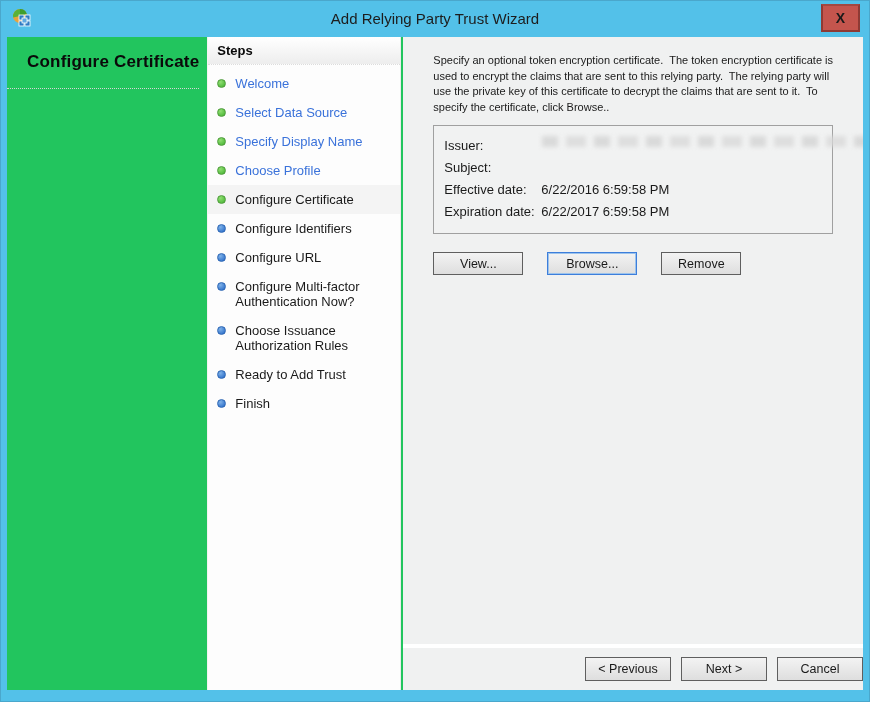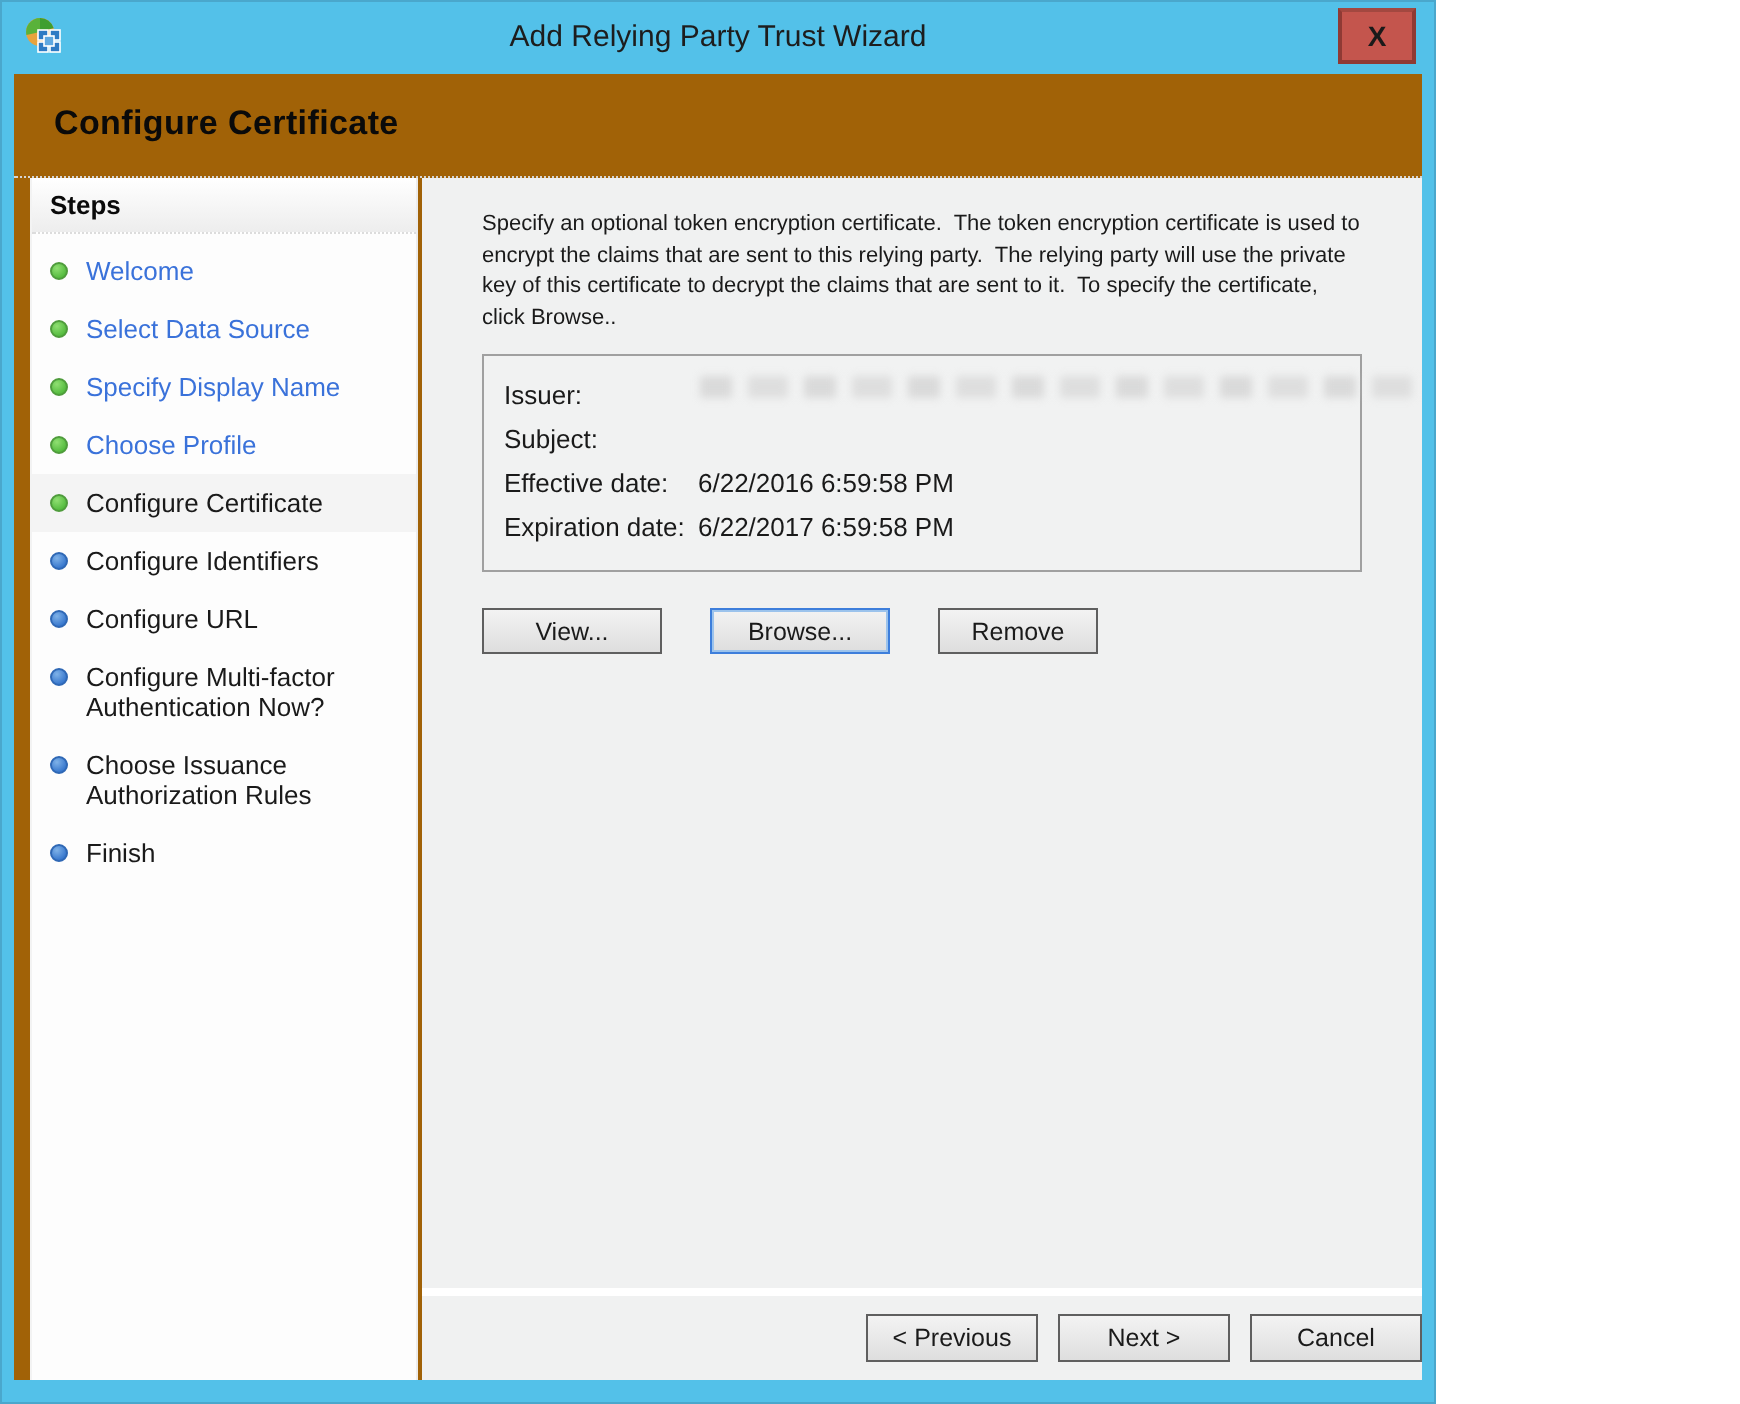--- a/index.html
+++ b/index.html
@@ -3,21 +3,21 @@
 <meta charset="utf-8">
 <style>
   * { box-sizing: border-box; }
   html, body { margin: 0; padding: 0; }
   body {
     width: 870px; height: 702px;
     font-family: "Liberation Sans", sans-serif;
     background: #ffffff;
   }
   .window {
-    width: 718px; height: 702px;
+    width: 870px; height: 702px;
     background: #53c1e9;
     border: 1px solid #4aa7cc;
     position: relative;
     padding: 36px 6px 11px 6px;
   }
   
   .titlebar {
     position: absolute; top: 0; left: 0; right: 0; height: 36px;
   }
   .app-icon {
@@ -34,23 +34,23 @@
     background: #c4554d;
     border: 2px solid #8f3a34;
     border-top-color: #a34840;
     color: #1a1a1a;
     font-weight: bold; font-size: 14px;
     display: flex; align-items: center; justify-content: center;
     cursor: pointer; line-height: 1;
   }
   
   .dialog {
-    background: #a16207;
+    background: #22c55e;
     width: 100%; height: 100%;
-    display: flex; flex-direction: column;
+    display: flex; flex-direction: row;
     overflow: hidden;
   }
   .dialog-header {
     height: 52px;
     padding: 15px 0 0 20px;
     border-bottom: 1px dotted #d5d5d5;
     flex: 0 0 auto;
   }
   .dialog-header h1 {
     margin: 0; font-size: 17px; font-weight: bold; color: #0a0a0a;
@@ -238,20 +238,24 @@
     <span class="bullet"></span>
     <span class="step-label">Configure URL</span>
   </div>
             <div class="step-item pending">
     <span class="bullet"></span>
     <span class="step-label">Configure Multi-factor Authentication Now?</span>
   </div>
             <div class="step-item pending">
     <span class="bullet"></span>
     <span class="step-label">Choose Issuance Authorization Rules</span>
+  </div>
+            <div class="step-item pending">
+    <span class="bullet"></span>
+    <span class="step-label">Ready to Add Trust</span>
   </div>
             <div class="step-item pending">
     <span class="bullet"></span>
     <span class="step-label">Finish</span>
   </div>
           </div>
       </div>
 
       <div class="content-col">
 

